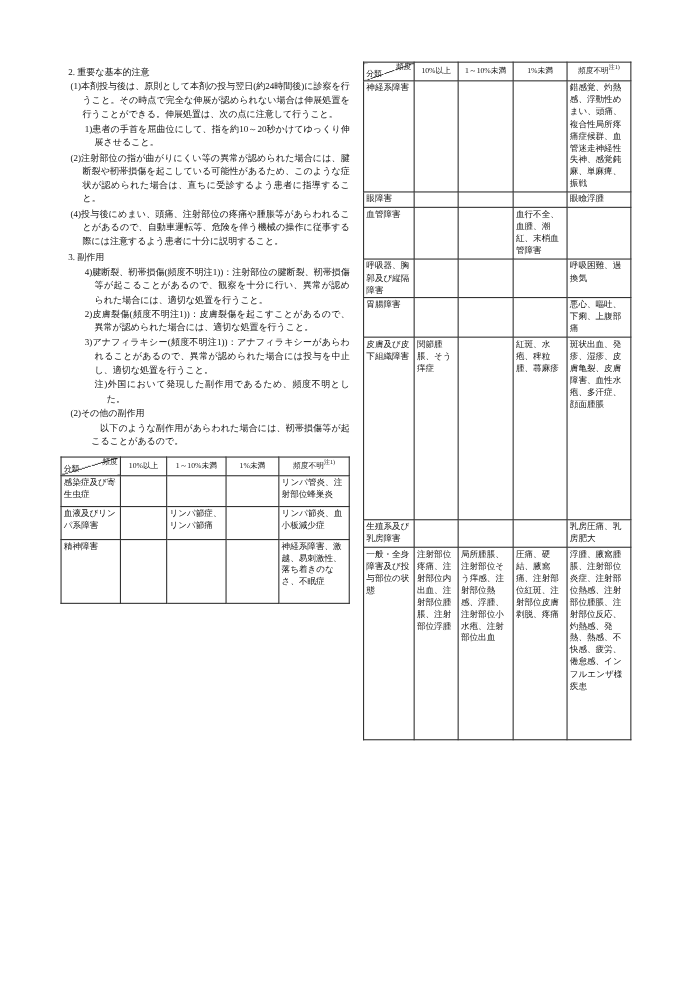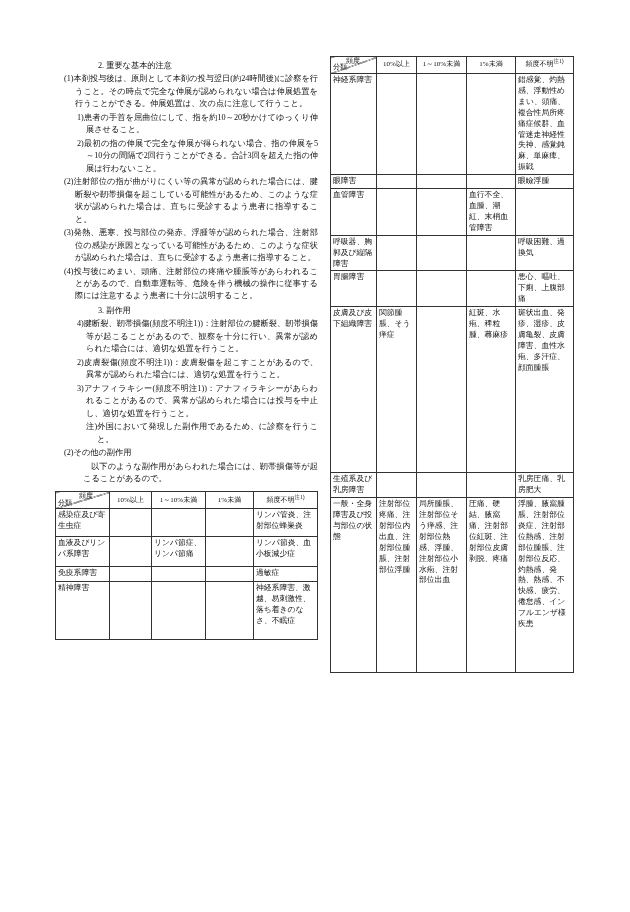--- a/index.html
+++ b/index.html
@@ -4,59 +4,57 @@
 <style>
   * { box-sizing: border-box; }
   html,body { margin:0; padding:0; background:#fff; }
   body { font-family:"Liberation Serif","DejaVu Serif",serif; color:#111; }
   .page { position:relative; width:630px; height:912px; background:#ffffff; overflow:hidden; }
 
   .col-left  { position:absolute; left:55px;  top:58px; width:263px; }
   .col-right { position:absolute; left:330px; top:56px; width:243px; }
 
   .para { font-size:8.2px; line-height:1.52; text-align:justify; margin:0 0 1px 0; word-break:break-all; }
-  .lv0   { padding-left:7px;  margin-top:2px;margin-left:36px; }
+  .lv0   { padding-left:7px;  margin-top:2px; }
   .lv1   { padding-left:20px; text-indent:-11px; }
   .lv2   { padding-left:31px; text-indent:-9px; }
   .lv3   { padding-left:42px; text-indent:-11px; }
   .body1 { padding-left:12px; text-indent:8px; }
   .body2 { padding-left:28px; text-indent:8px; }
 
   table.freq { border-collapse:collapse; table-layout:fixed; width:100%;
                font-size:7.8px; line-height:1.4; margin-top:6px; }
   table.freq td { border:0.7px solid #333; padding:1px 2px; vertical-align:top;
                   text-align:left; word-break:break-all; }
   table.freq .hrow td { text-align:center; vertical-align:middle; font-size:7px;
                         white-space:nowrap; padding:1px; height:17px; }
   td.corner { position:relative; padding:0 !important;
               background:linear-gradient(to bottom right,
                 transparent calc(50% - 0.4px), #333 calc(50% - 0.4px),
                 #333 calc(50% + 0.4px), transparent calc(50% + 0.4px)); }
-  td.corner .ct { position:absolute; top:0px;    right:16px; font-size:7px; }
+  td.corner .ct { position:absolute; top:0px;    right:2px; font-size:7px; }
   td.corner .cb { position:absolute; bottom:0px; left:2px;  font-size:7px; }
   sup.note { font-size:5.5px; vertical-align:super; line-height:0; }
 </style>
 </head>
 <body>
 
 <div class="page">
 
   <div class="col-left">
     <div class="para lv0">2. 重要な基本的注意</div>
     <div class="para lv1">(1)本剤投与後は、原則として本剤の投与翌日(約24時間後)に診察を行うこと。その時点で完全な伸展が認められない場合は伸展処置を行うことができる。伸展処置は、次の点に注意して行うこと。</div>
     <div class="para lv2">1)患者の手首を屈曲位にして、指を約10～20秒かけてゆっくり伸展させること。</div>
-    <div class="para lv2">2)最初の指の伸展で完全な伸展が得られない場合、指の伸展を5～10分の間隔で2回行うことができる。合計3回を超えた指の伸展は行わないこと。</div>
     <div class="para lv1">(2)注射部位の指が曲がりにくい等の異常が認められた場合には、腱断裂や靭帯損傷を起こしている可能性があるため、このような症状が認められた場合は、直ちに受診するよう患者に指導すること。</div>
-    <div class="para lv1">(3)発熱、悪寒、投与部位の発赤、浮腫等が認められた場合、注射部位の感染が原因となっている可能性があるため、このような症状が認められた場合は、直ちに受診するよう患者に指導すること。</div>
     <div class="para lv1">(4)投与後にめまい、頭痛、注射部位の疼痛や腫脹等があらわれることがあるので、自動車運転等、危険を伴う機械の操作に従事する際には注意するよう患者に十分に説明すること。</div>
     <div class="para lv0">3. 副作用</div>
     <div class="para lv2">4)腱断裂、靭帯損傷(頻度不明注1))：注射部位の腱断裂、靭帯損傷等が起こることがあるので、観察を十分に行い、異常が認められた場合には、適切な処置を行うこと。</div>
     <div class="para lv2">2)皮膚裂傷(頻度不明注1))：皮膚裂傷を起こすことがあるので、異常が認められた場合には、適切な処置を行うこと。</div>
     <div class="para lv2">3)アナフィラキシー(頻度不明注1))：アナフィラキシーがあらわれることがあるので、異常が認められた場合には投与を中止し、適切な処置を行うこと。</div>
-    <div class="para lv3">注)外国において発現した副作用であるため、に診察を行うこと。</div>
+    <div class="para lv3">注)外国において発現した副作用であるため、頻度不明とした。</div>
     <div class="para lv1">(2)その他の副作用</div>
     <div class="para body2">以下のような副作用があらわれた場合には、靭帯損傷等が起こることがあるので。</div>
 
     <table class="freq">
       <colgroup>
         <col style="width:54px">
           <col style="width:42px">
           <col style="width:54px">
           <col style="width:48px">
           <col style="width:64px">
@@ -78,27 +76,20 @@
         <td></td>
         <td></td>
         <td>リンパ管炎、注射部位蜂巣炎</td>
       </tr>
       <tr style="height:30px">
         <td>血液及びリンパ系障害</td>
         <td></td>
         <td>リンパ節症、リンパ節痛</td>
         <td></td>
         <td>リンパ節炎、血小板減少症</td>
-      </tr>
-      <tr style="height:15px">
-        <td>免疫系障害</td>
-        <td></td>
-        <td></td>
-        <td></td>
-        <td>過敏症</td>
       </tr>
       <tr style="height:58px">
         <td>精神障害</td>
         <td></td>
         <td></td>
         <td></td>
         <td>神経系障害、激越、易刺激性、落ち着きのなさ、不眠症</td>
       </tr>
     </tbody>
       </table>

